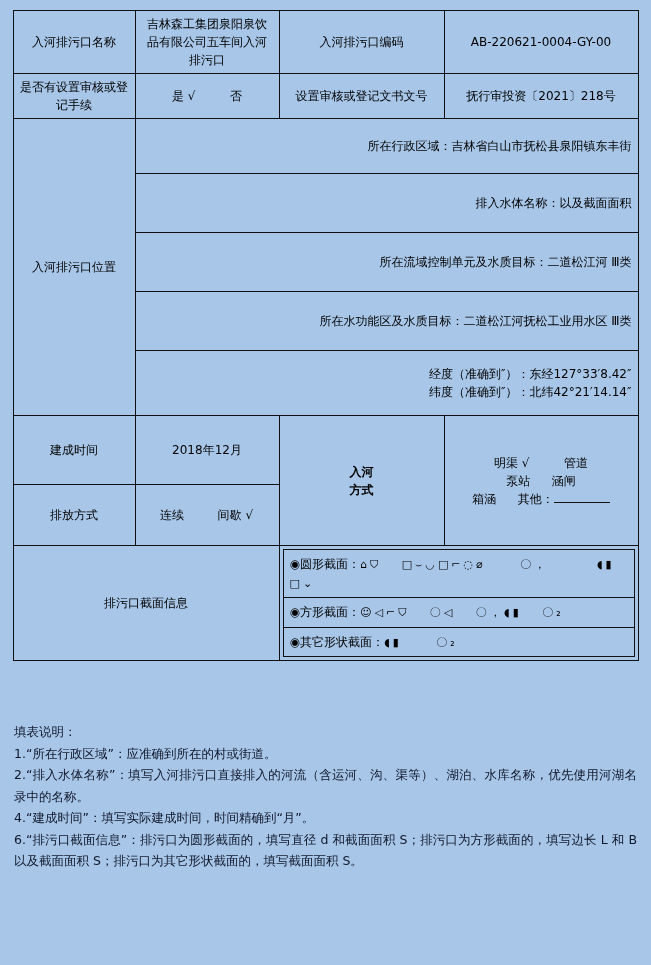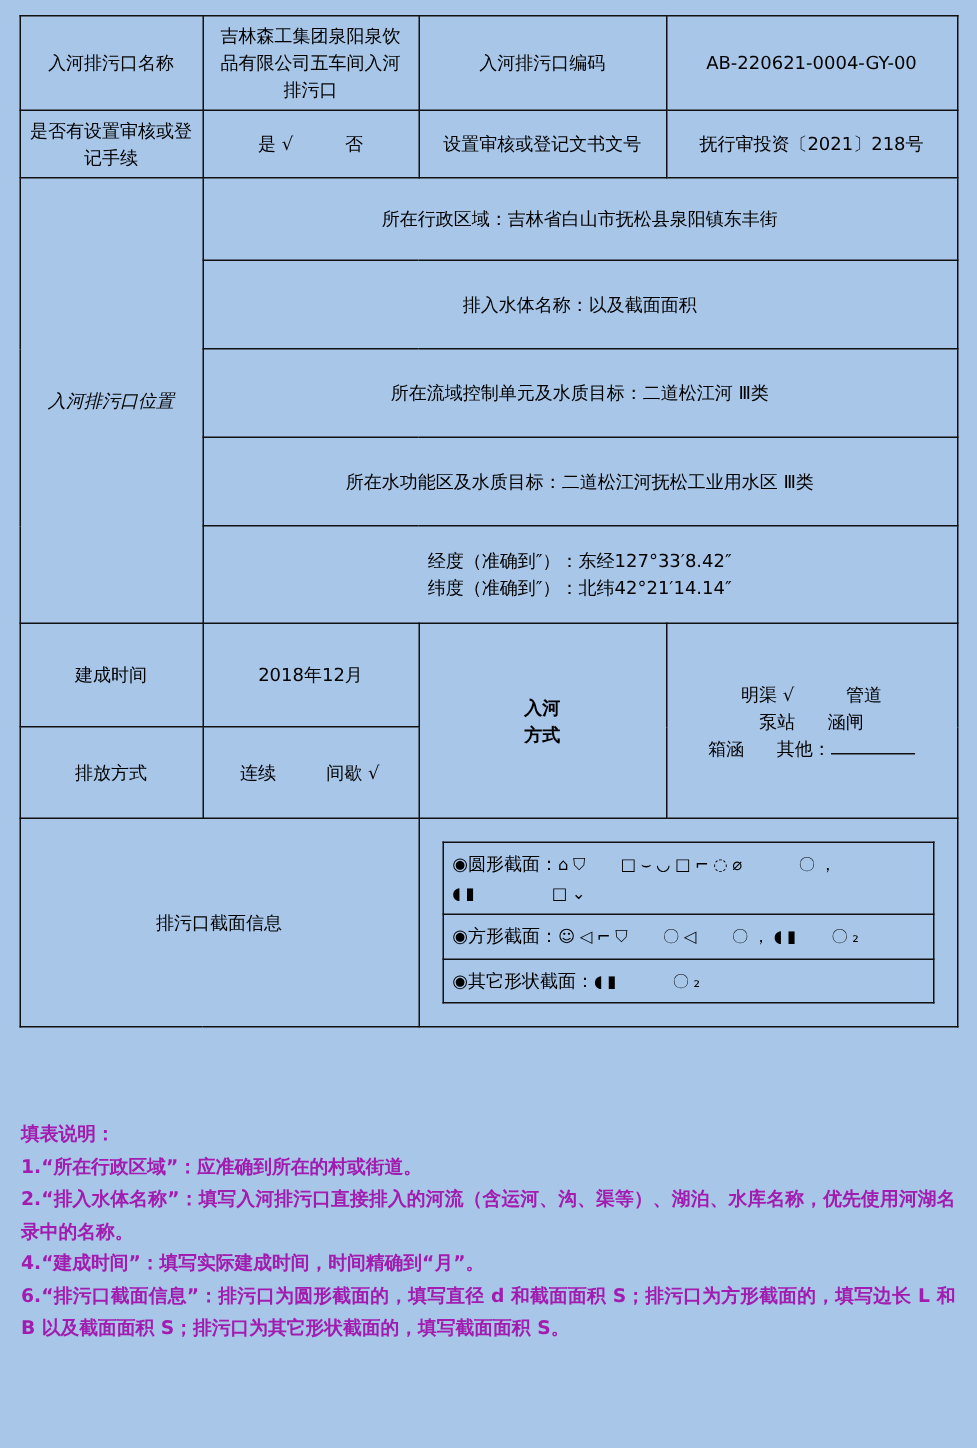--- a/index.html
+++ b/index.html
@@ -27,44 +27,42 @@
     table-layout: fixed;
   }
   table.main td {
     border: 1px solid #111;
     padding: 4px 6px;
     vertical-align: middle;
     line-height: 1.5;
     font-size: 12px;
   }
   td.ctr { text-align: center; margin-top: 32px; }
-  td.lft { text-align: center; }
+  td.lft { text-align: right; }
   .mark { letter-spacing: 1px; }
   .gap { display: inline-block; width: 26px; }
   .gap-s { display: inline-block; width: 14px; }
   .underline-blank {
     display: inline-block;
     min-width: 56px;
     border-bottom: 1px solid #111;
   }
   .icons {
     font-family: "DejaVu Sans", sans-serif;
     letter-spacing: 3px;
   }
   .notes {
     margin: 60px 14px 0 14px;
     font-size: 12.5px;
     line-height: 1.72;
-    color: #a21caf;
-    font-weight: bold;
+    color: #0f172a;
   }
   .notes div { text-align: justify; }
   .vtitle {
     text-align: center;
-    font-style: italic;
   }
   .two-line { white-space: pre-line; font-weight: bold; }
   table.inner {
     border-collapse: collapse;
     width: 100%;
   }
   table.inner td {
     border: 1px solid #111;
     padding: 5px 6px;
     font-size: 12px;
@@ -159,21 +157,21 @@
         <td class="ctr">
           <span>连续</span>
           <span class="gap"></span>
           <span>间歇</span>
           <span class="mark">√</span>
         </td>
       </tr>
 
       <tr>
         <td class="ctr" colspan="2">排污口截面信息</td>
-        <td colspan="2" style="padding:15px">
+        <td colspan="2" style="padding:3px">
           <table class="inner cutinfo">
             <tbody>
               <tr>
                 <td>
                   <span class="bullet">◉</span><span>圆形截面：</span><span class="icons small-ico">⌂⛉　 □⌣◡□⌐◌⌀　　 〇，　　　 ◖▮　　　 □⌄</span>
                 </td>
               </tr>
               <tr>
                 <td>
                   <span class="bullet">◉</span><span>方形截面：</span><span class="icons small-ico">☺◁⌐⛉　 〇◁　 〇，◖▮　 〇₂</span>

